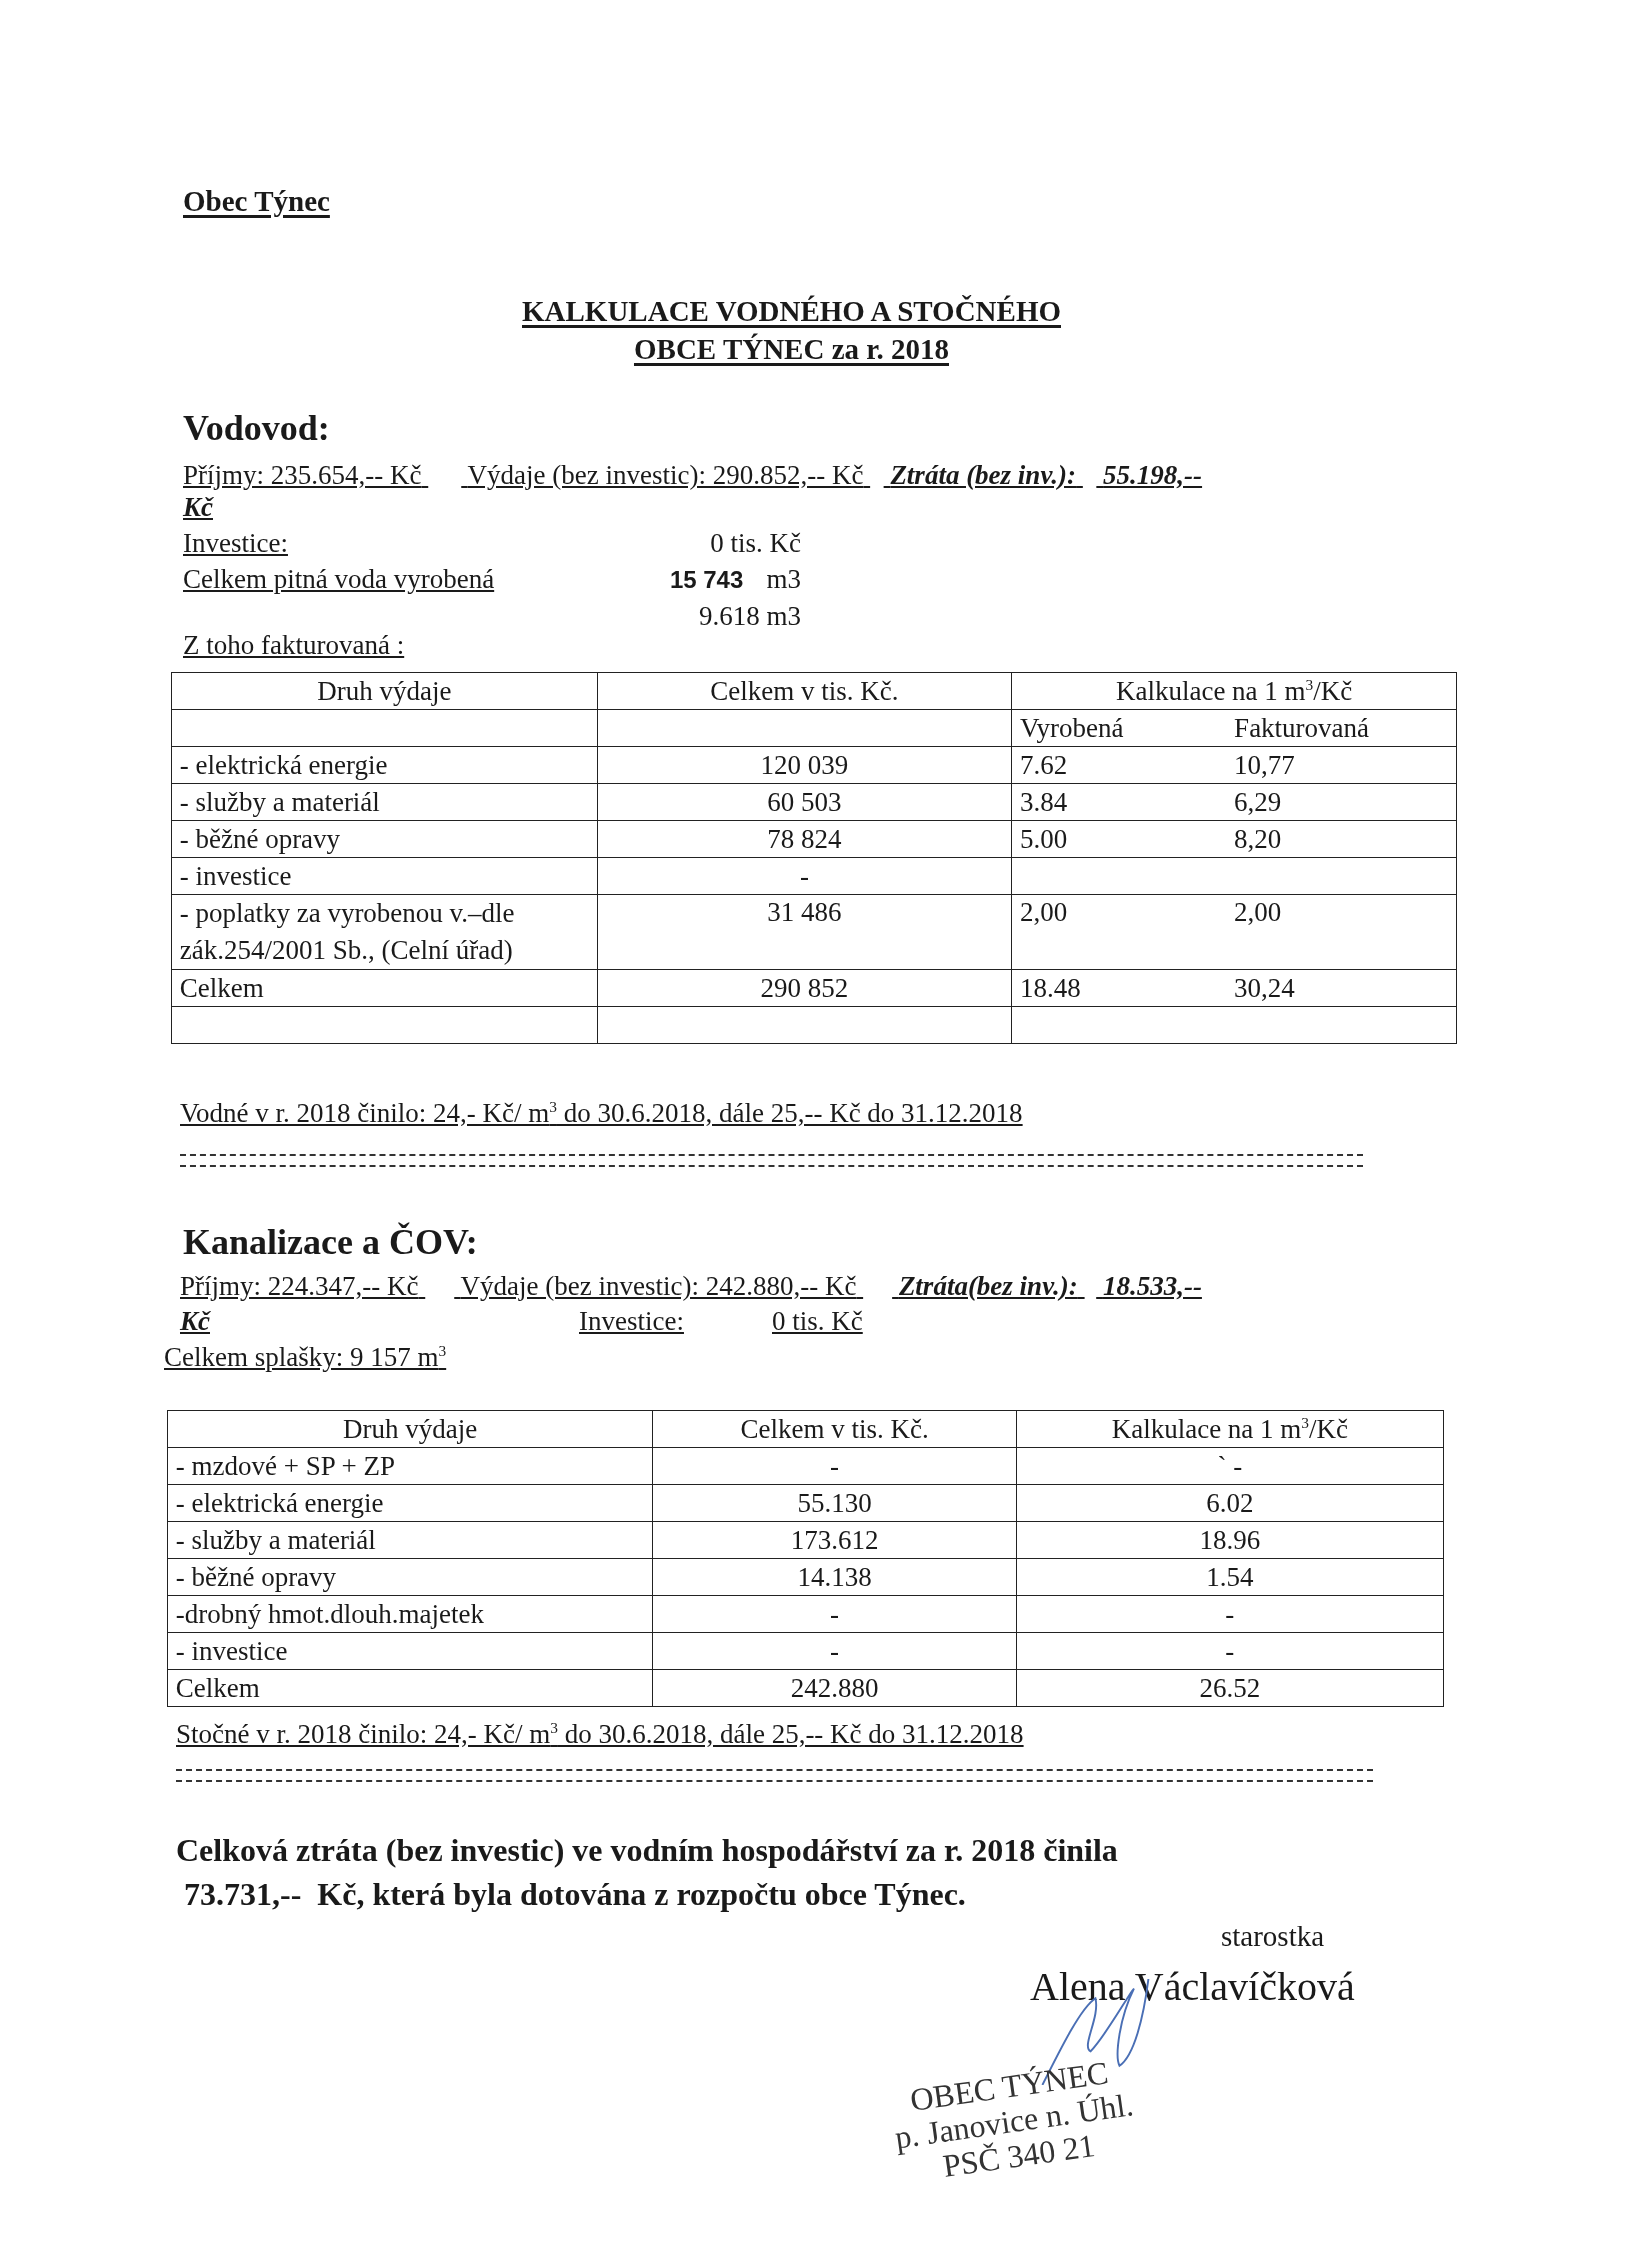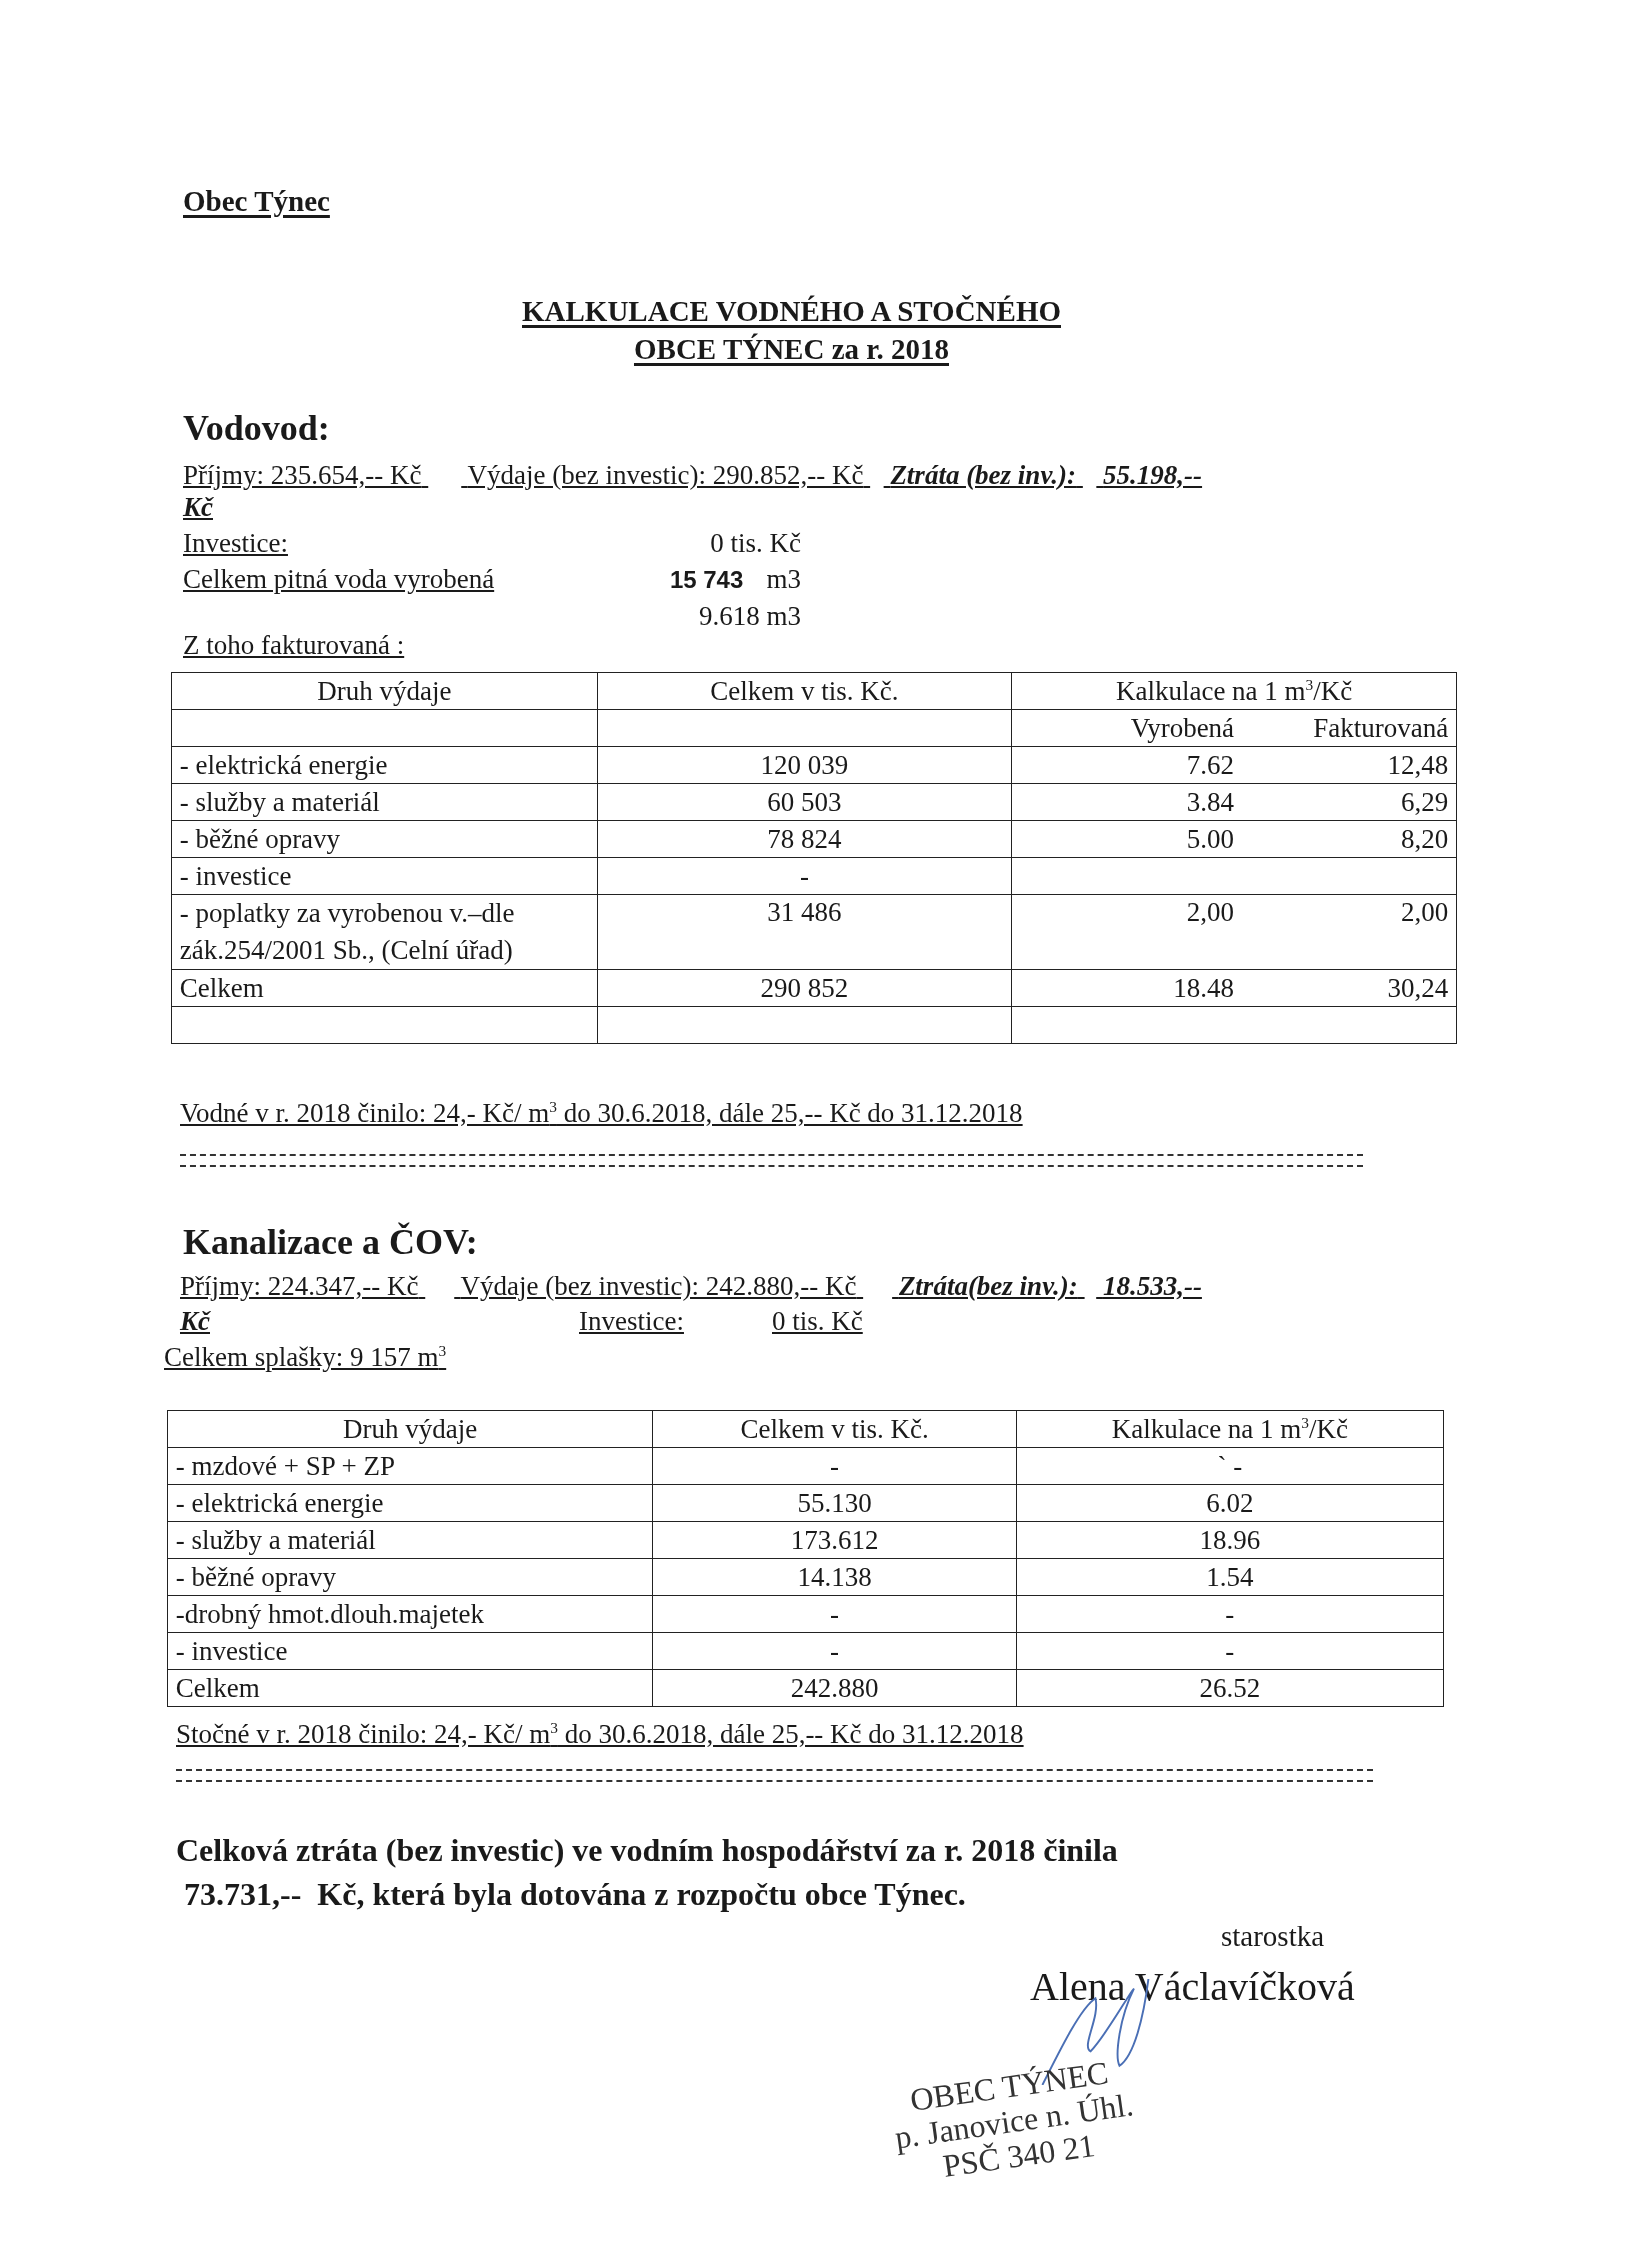--- a/index.html
+++ b/index.html
@@ -13,21 +13,21 @@
   .sec { font-size: 36px; font-weight: bold; left: 183px; }
   .line { font-size: 27px; left: 183px; text-decoration: underline; }
   .it { font-style: italic; font-weight: bold; }
   .val { position: absolute; text-align: right; width: 222px; font-size: 27px; white-space: nowrap; }
   .bold-sans { font-family: "Liberation Sans", sans-serif; font-weight: bold; font-size: 24px; }
   table.grid { position: absolute; border-collapse: collapse; font-size: 27px; }
   table.grid td { border: 1.9px solid #222; padding: 0 7.7px; height: 36px; line-height: 35px; }
   table.grid td.c { text-align: center; }
   table.grid td.l { text-align: left; }
   .split { display: flex; justify-content: space-around; }
-  .split span { width: 50%; text-align: right; }
+  .split span { width: 50%; text-align: left; }
   .dbl { position: absolute; height: 8.7px; border-top: 2.9px dashed #333; border-bottom: 2.9px dashed #333; }
   .summary { left: 176px; font-size: 32px; font-weight: bold; line-height: 44px; white-space: normal; width: 1207px; }
   sup { font-size: 15.4px; vertical-align: super; line-height: 0; }
   .sign-name { left: 1030px; top: 1963px; font-size: 40px; }
   .sign-role { left: 1221px; top: 1920px; font-size: 29px; }
   .stamp { left: 888px; top: 2086px; transform: rotate(-8deg); transform-origin: left top; color: #333; font-size: 32px; line-height: 35px; text-align: center; }
   .signature { position: absolute; left: 1023px; top: 1979px; width: 193px; height: 106px; }
 </style>
 </head>
 <body>
@@ -82,21 +82,21 @@
             <span>Fakturovaná</span>
           </div>
         </td>
   </tr>
   <tr>
     <td class="l">- elektrická energie</td>
     <td class="c">120 039</td>
     <td>
           <div class="split">
             <span>7.62</span>
-            <span>12,48</span>
+            <span>10,77</span>
           </div>
         </td>
   </tr>
   <tr>
     <td class="l">- služby a materiál</td>
     <td class="c">60 503</td>
     <td>
           <div class="split">
             <span>3.84</span>
             <span>6,29</span>

